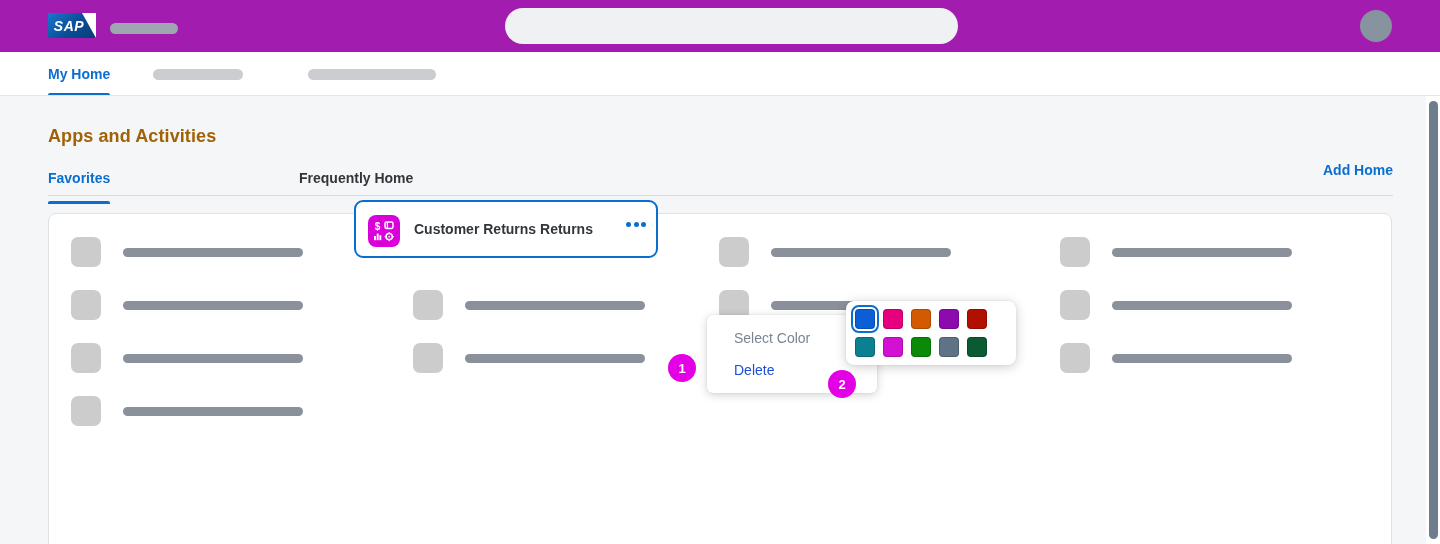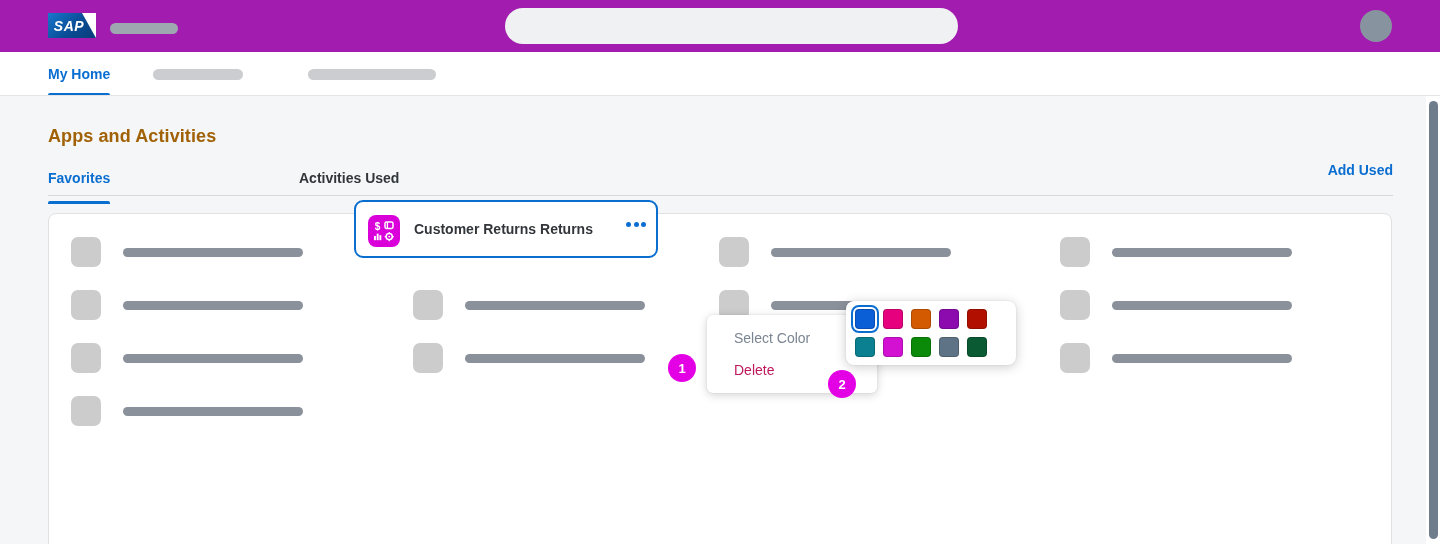--- a/index.html
+++ b/index.html
@@ -189,21 +189,21 @@
     position: absolute; left: 707px; top: 219px;
     width: 170px; padding: 7px 7px;
     background: #ffffff;
     border-radius: 6px;
     box-shadow: 0 2px 10px rgba(0,0,0,0.18), 0 0 2px rgba(0,0,0,0.10);
     z-index: 20;
   }
   .ctx-item {
     height: 32px; padding: 0 20px;
     display: flex; align-items: center; justify-content: space-between;
-    font-size: 14px; color: #be185d; cursor: pointer;
+    font-size: 14px; color: #1d4ed8; cursor: pointer;
   }
   .ctx-item.muted { color: #7A8592; }
   .ctx-chevron {
     font-size: 13px; color: #7A8592; margin-left: 8px;
   }
 
   
   .color-popover {
     position: absolute; left: 846px; top: 205px;
     width: 170px; height: 64px;
@@ -268,26 +268,26 @@
 <div class="page">
 
   <div class="page-title">Apps and Activities</div>
 
   <div class="section-tabs">
     <div class="sec-tab active" style="left:0px;">
       <span>Favorites</span>
       <div class="ul"></div>
     </div>
     <div class="sec-tab" style="left:251px;">
-      <span>Activities Used</span>
+      <span>Frequently Home</span>
     </div>
   </div>
   <div class="tabs-rule"></div>
 
-  <div class="add-apps">Add Used</div>
+  <div class="add-apps">Add Home</div>
 
   <div class="apps-panel">
 
     <div class="app-col" style="left:22px;">
       <div class="app-row" style="top:17px;">
         <div class="sk-icon"></div>
         <div class="sk-bar" style="width:180px;"></div>
       </div>
       <div class="app-row" style="top:70px;">
         <div class="sk-icon"></div>

